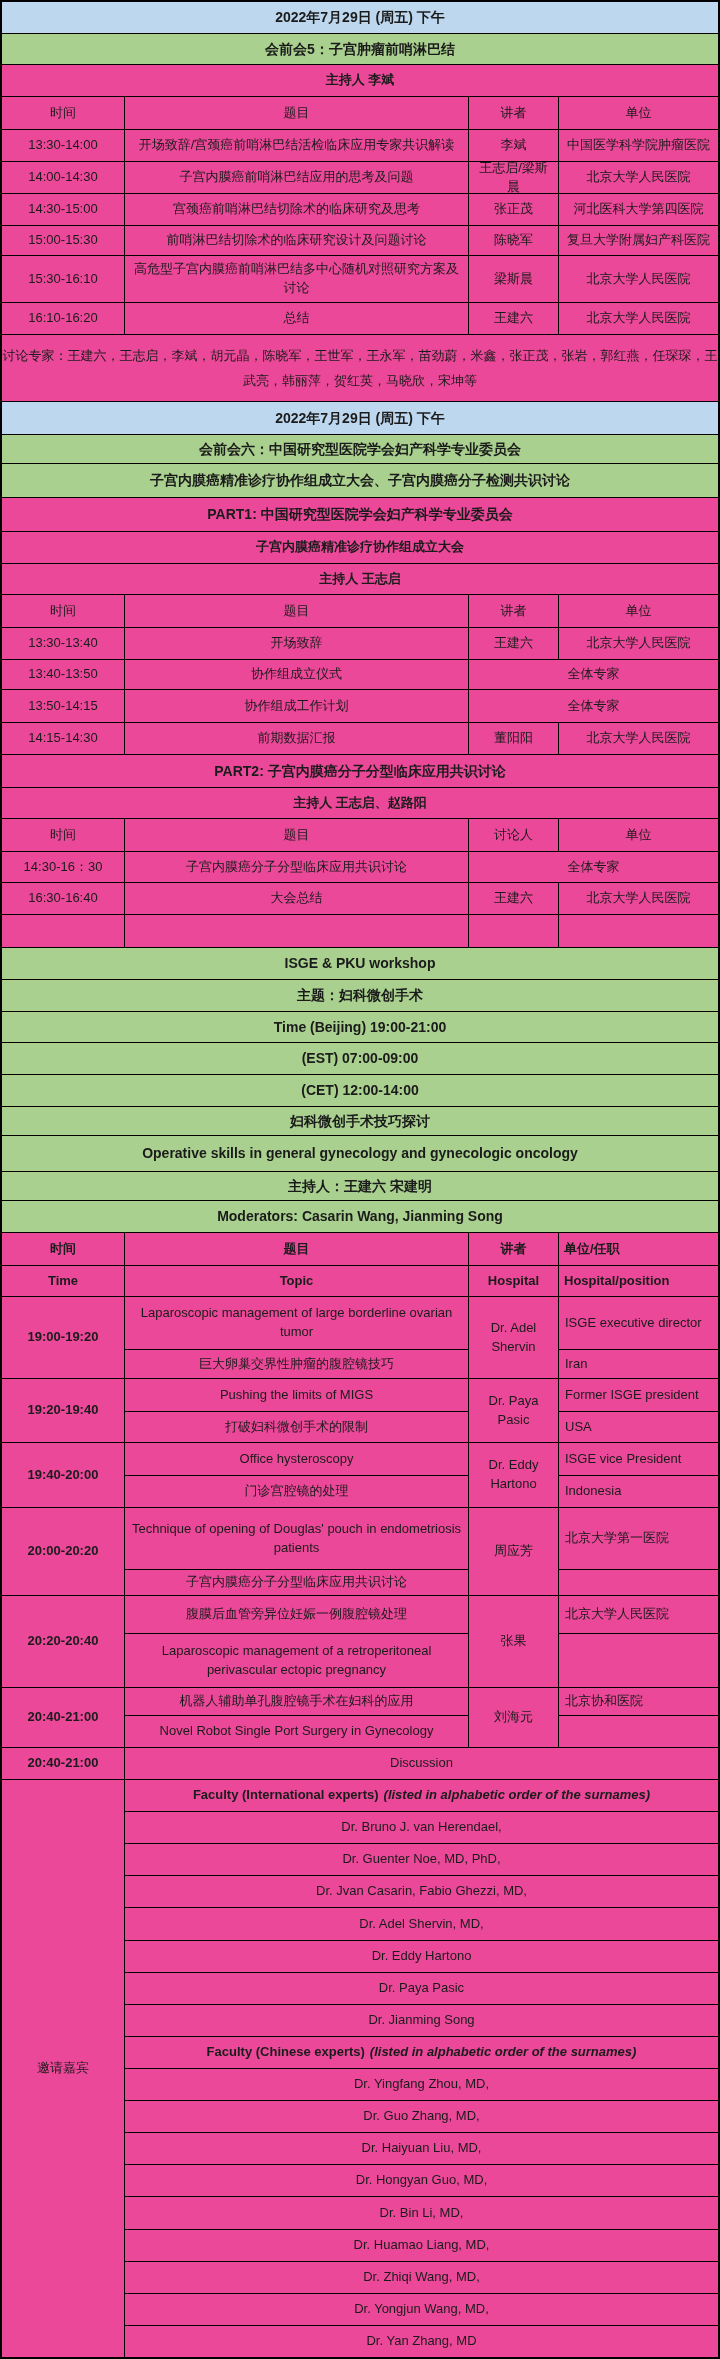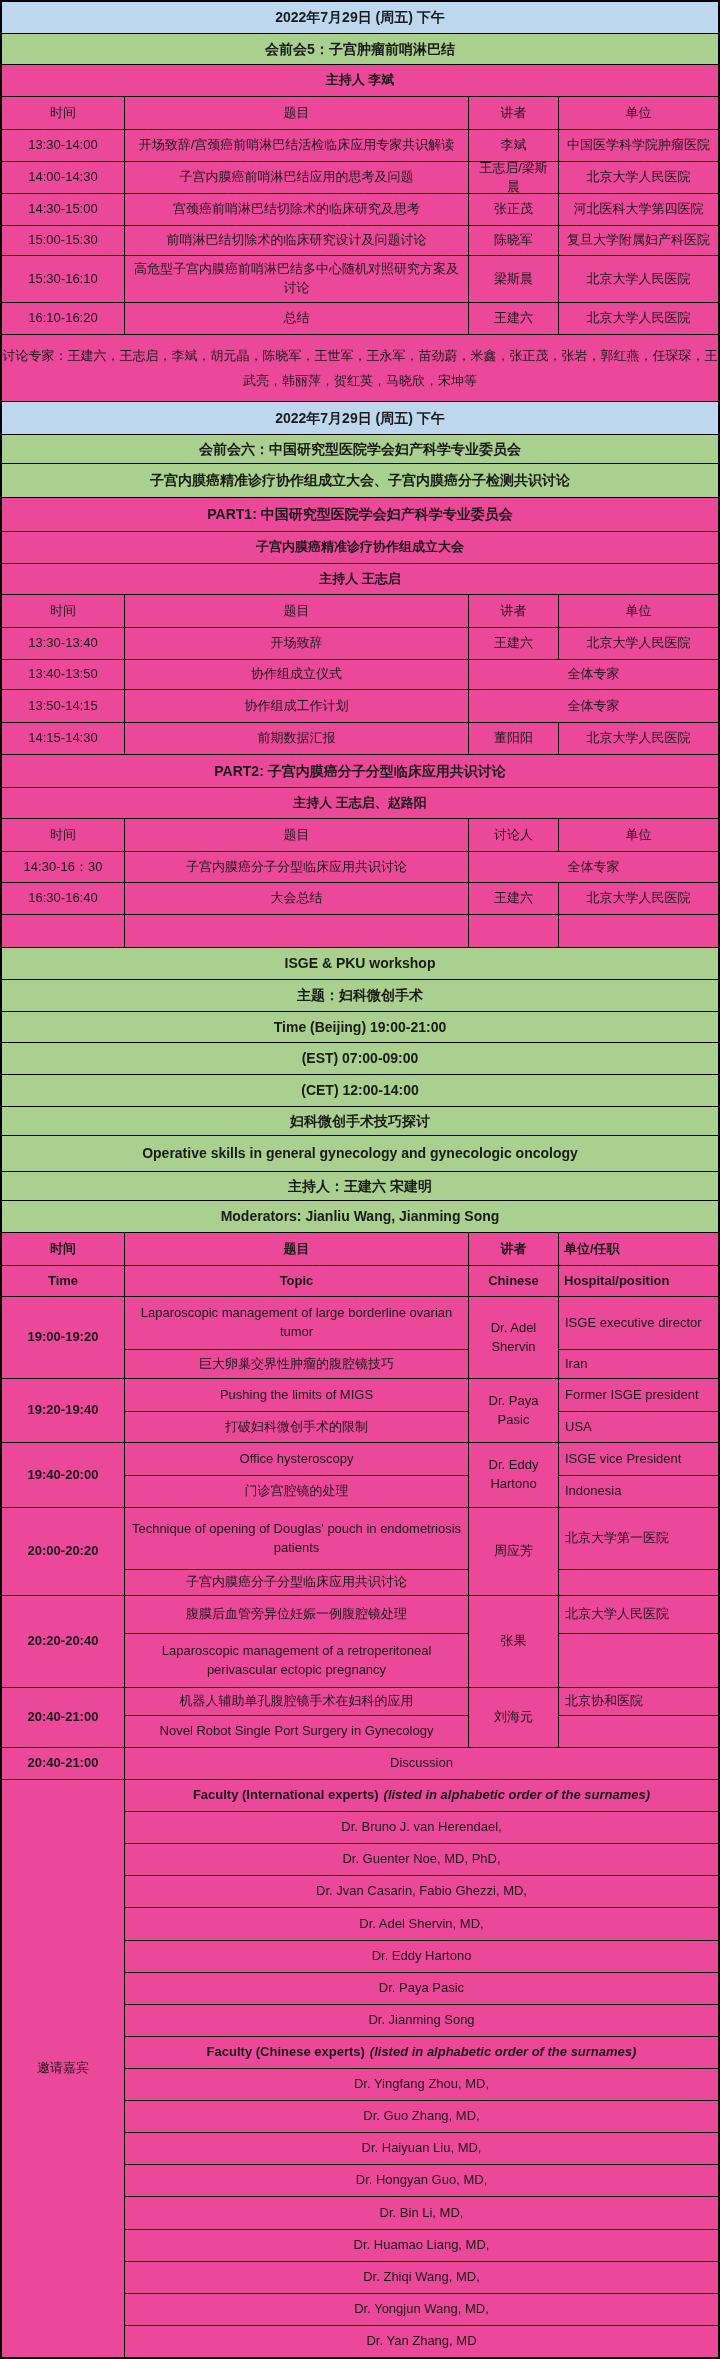--- a/index.html
+++ b/index.html
@@ -199,33 +199,33 @@
   <div class="row green" style="height:29px">
     <div class="cell full bold fs14">妇科微创手术技巧探讨</div>
   </div>
   <div class="row green" style="height:36px">
     <div class="cell full bold fs14">Operative skills in general gynecology and gynecologic oncology</div>
   </div>
   <div class="row green" style="height:29px">
     <div class="cell full bold fs14">主持人：王建六 宋建明</div>
   </div>
   <div class="row green" style="height:32px">
-    <div class="cell full bold fs14">Moderators: Jianliu Wang, Jianming Song</div>
+    <div class="cell full bold fs14">Moderators: Casarin Wang, Jianming Song</div>
   </div>
 
   <div class="row" style="height:33px">
     <div class="cell c1 bold">时间</div>
     <div class="cell c2 bold">题目</div>
     <div class="cell c3 bold">讲者</div>
     <div class="cell c4 bold left">单位/任职</div>
   </div>
   <div class="row" style="height:31px">
     <div class="cell c1 bold">Time</div>
     <div class="cell c2 bold">Topic</div>
-    <div class="cell c3 bold">Chinese</div>
+    <div class="cell c3 bold">Hospital</div>
     <div class="cell c4 bold left">Hospital/position</div>
   </div>
 
   <div class="row" style="height:82px">
     <div class="cell c1 bold">19:00-19:20</div>
     <div class="subcol c2b">
       <div class="subcell" style="height:53px">Laparoscopic management of large borderline ovarian tumor</div>
       <div class="subcell growcell">巨大卵巢交界性肿瘤的腹腔镜技巧</div>
     </div>
     <div class="cell c3">Dr. Adel Shervin</div>

